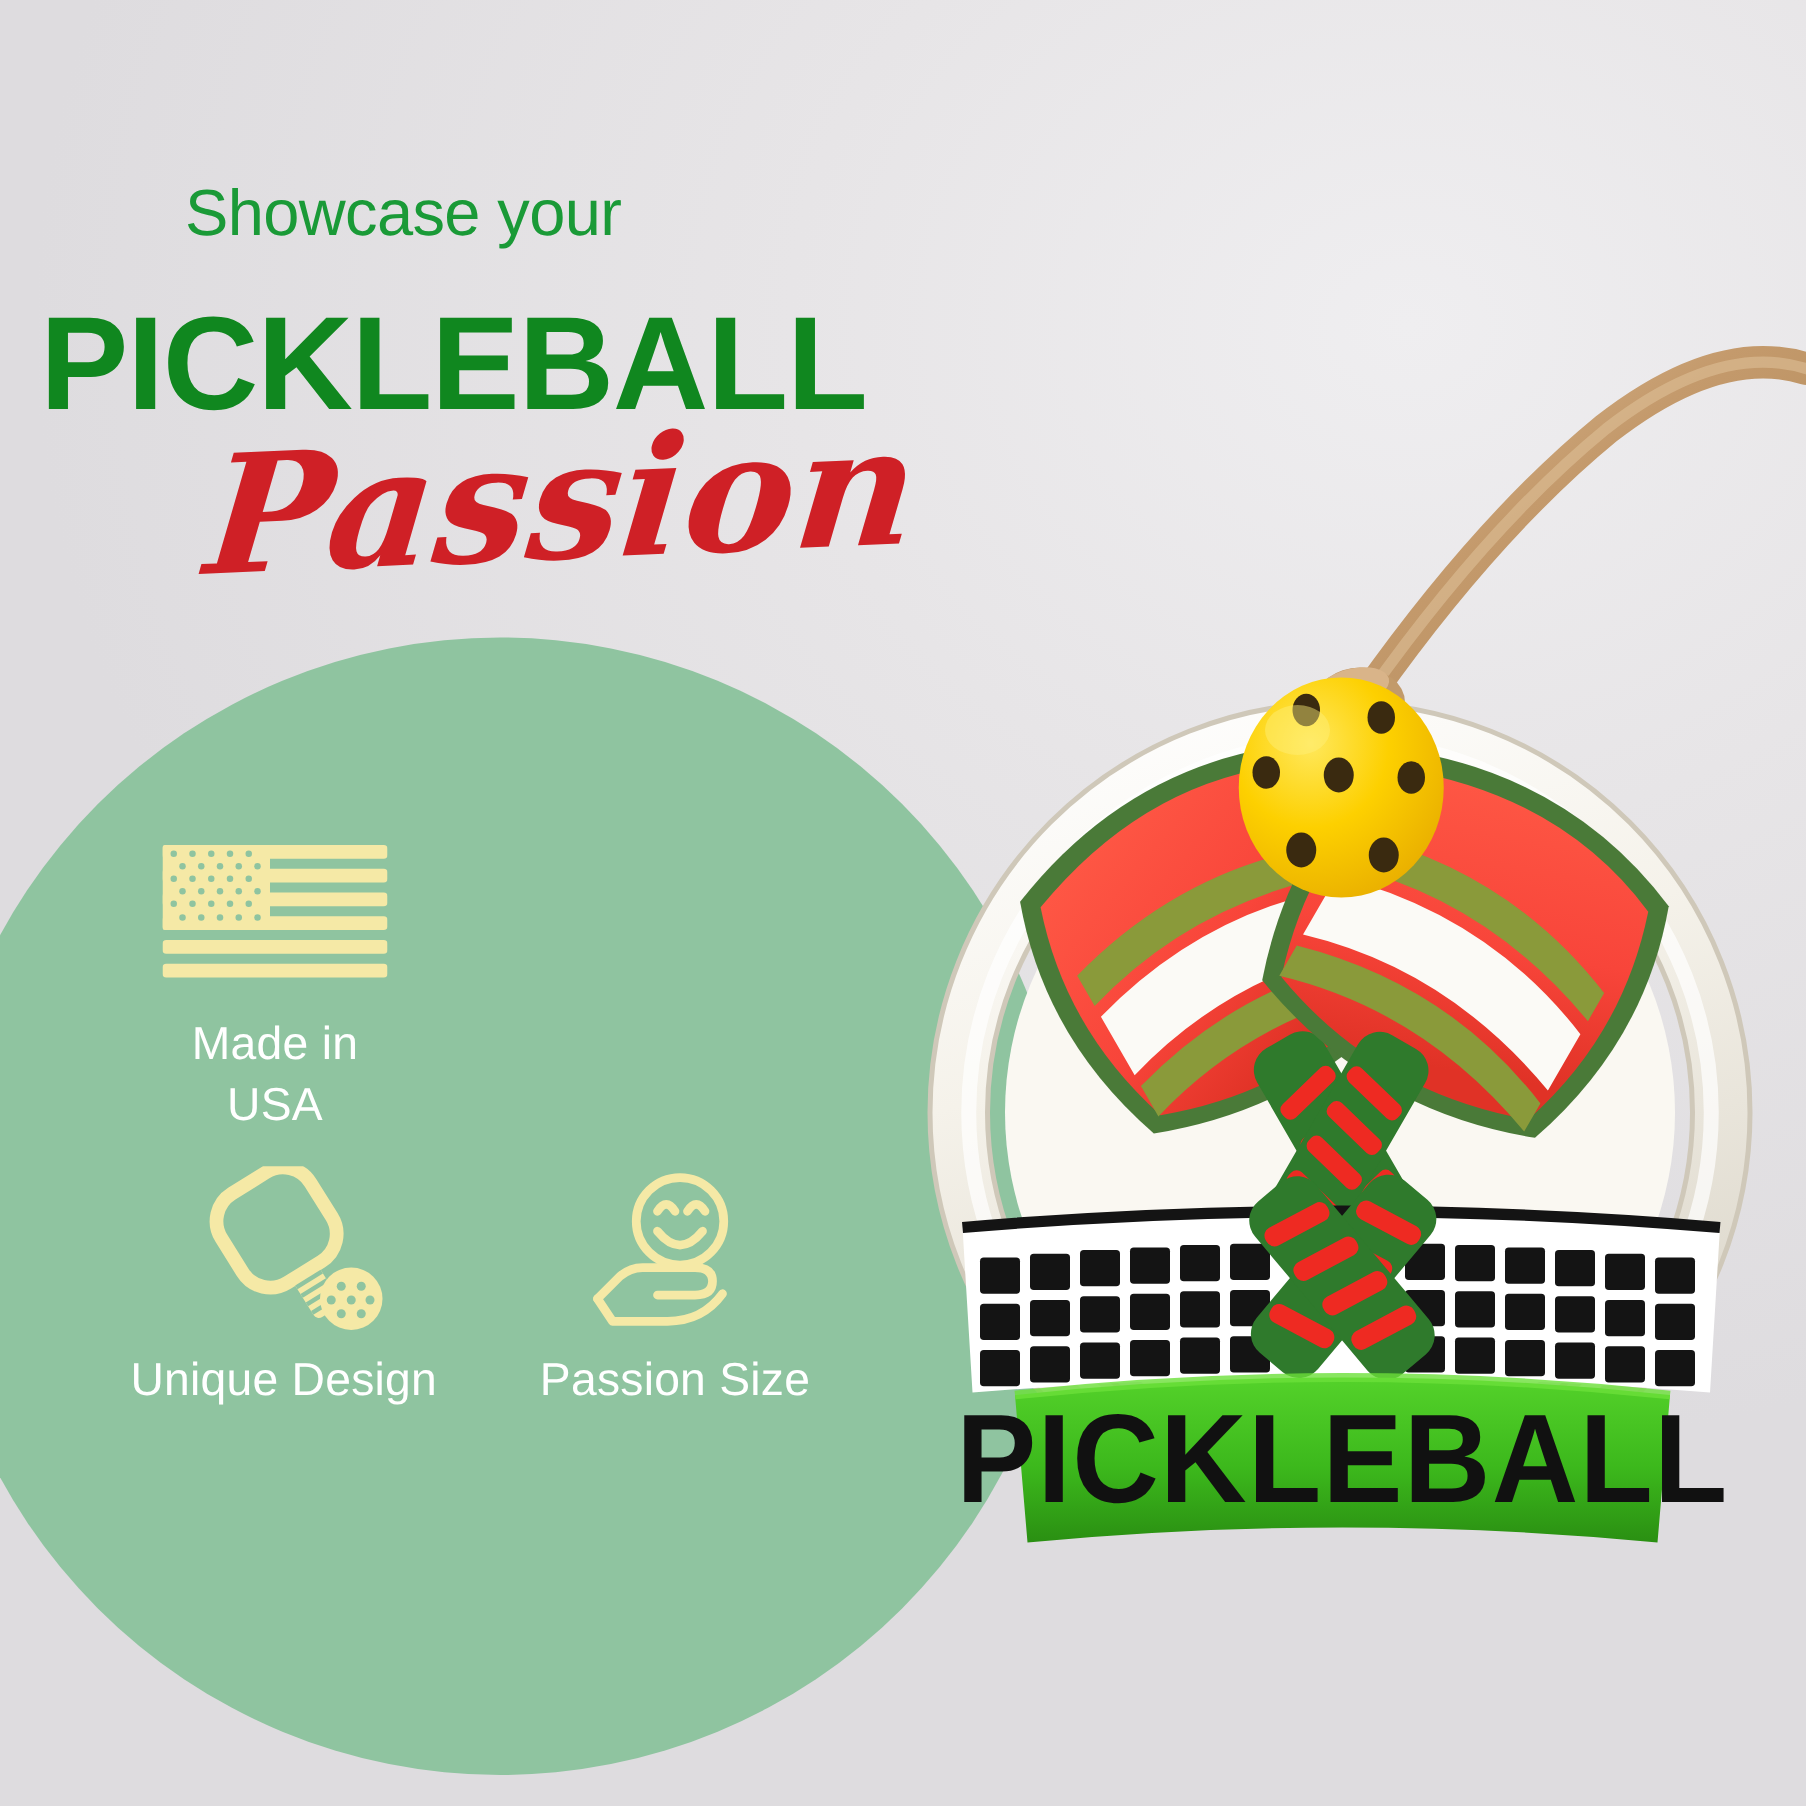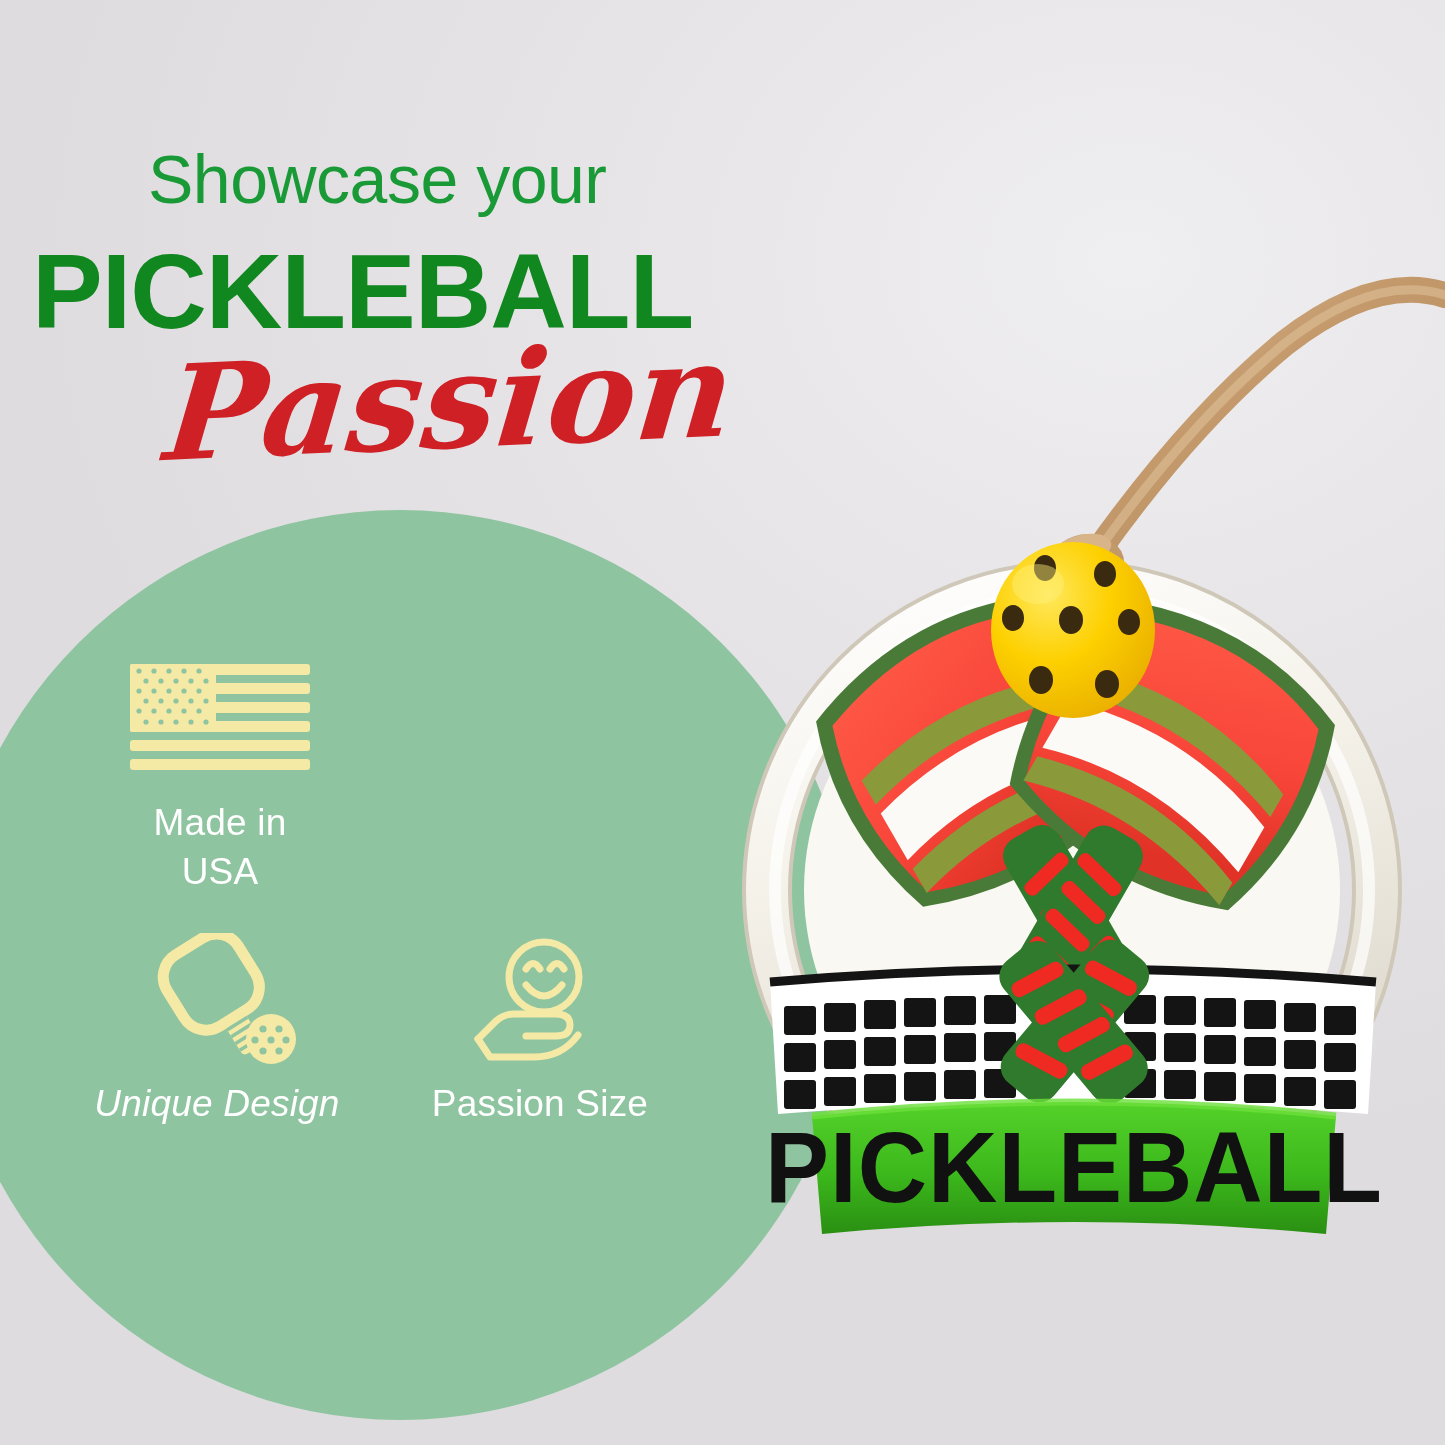--- a/index.html
+++ b/index.html
@@ -15,41 +15,41 @@
   }
   
   .sage-circle{
     position:absolute;left:-55px;top:510px;width:910px;height:910px;
     border-radius:50%;background:#8fc4a0;
   }
   
   .headline{position:absolute;left:0;top:0;width:800px;}
   .hl-line1{
     position:absolute;left:148px;top:145px;
-    font-size:68px;font-weight:400;color:#1a9a37;
+    font-size:52px;font-weight:400;color:#1a9a37;
     letter-spacing:-0.5px;line-height:1;white-space:nowrap;
   }
   .hl-line2{
     position:absolute;left:32px;top:238px;
     font-size:106px;font-weight:700;color:#10871f;
     letter-spacing:-1px;line-height:1;white-space:nowrap;
   }
   .hl-script{
     position:absolute;left:160px;top:348px;
     font-family:"DejaVu Serif", serif;
     font-style:italic;font-weight:700;
     font-size:132px;color:#cf2026;line-height:1;white-space:nowrap;
     transform:skewX(-8deg) rotate(-2.5deg);transform-origin:left bottom;
   }
   
   .features{position:absolute;left:60px;top:650px;width:720px;height:540px;}
   .feat{position:absolute;width:300px;text-align:center;}
-  .feat-0{left:10px;top:4px;}
+  .feat-0{left:10px;top:16px;}
   .feat-1{left:330px;top:0px;}
-  .feat-2{left:7px;top:285px;font-style:italic;}
+  .feat-2{left:17px;top:285px;}
   .feat-3{left:330px;top:285px;}
   .feat-icon{height:135px;display:flex;align-items:center;justify-content:center;}
   .feat-label{
     margin-top:10px;color:#ffffff;font-size:37px;font-weight:400;
     line-height:1.32;letter-spacing:0.2px;
   }
   
   .product{position:absolute;left:700px;top:240px;width:745px;height:1010px;}
   .orn-svg{position:absolute;left:0;top:0;}
 </style>

